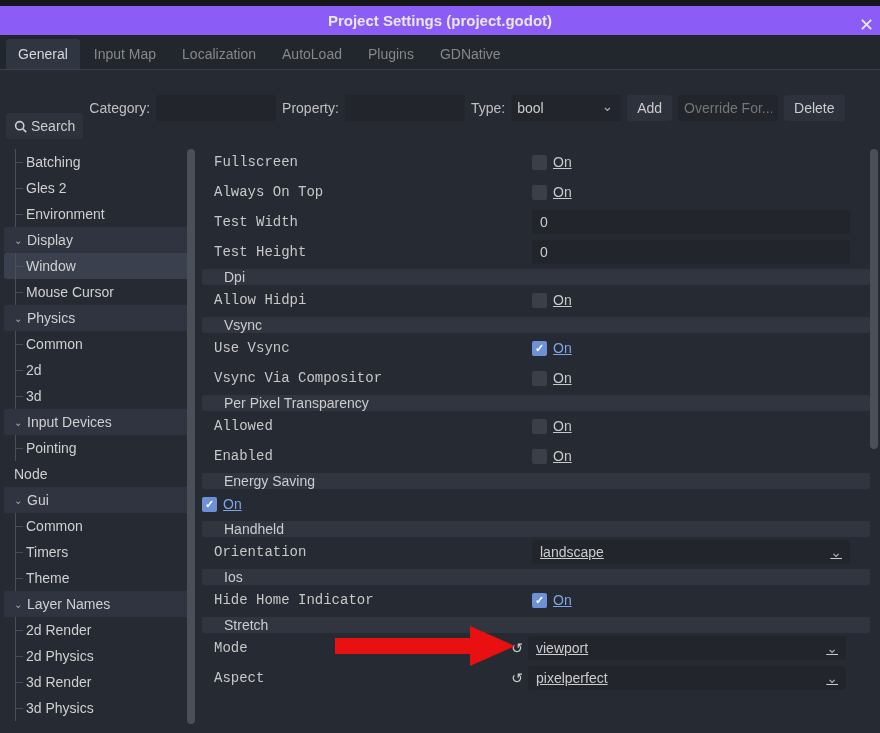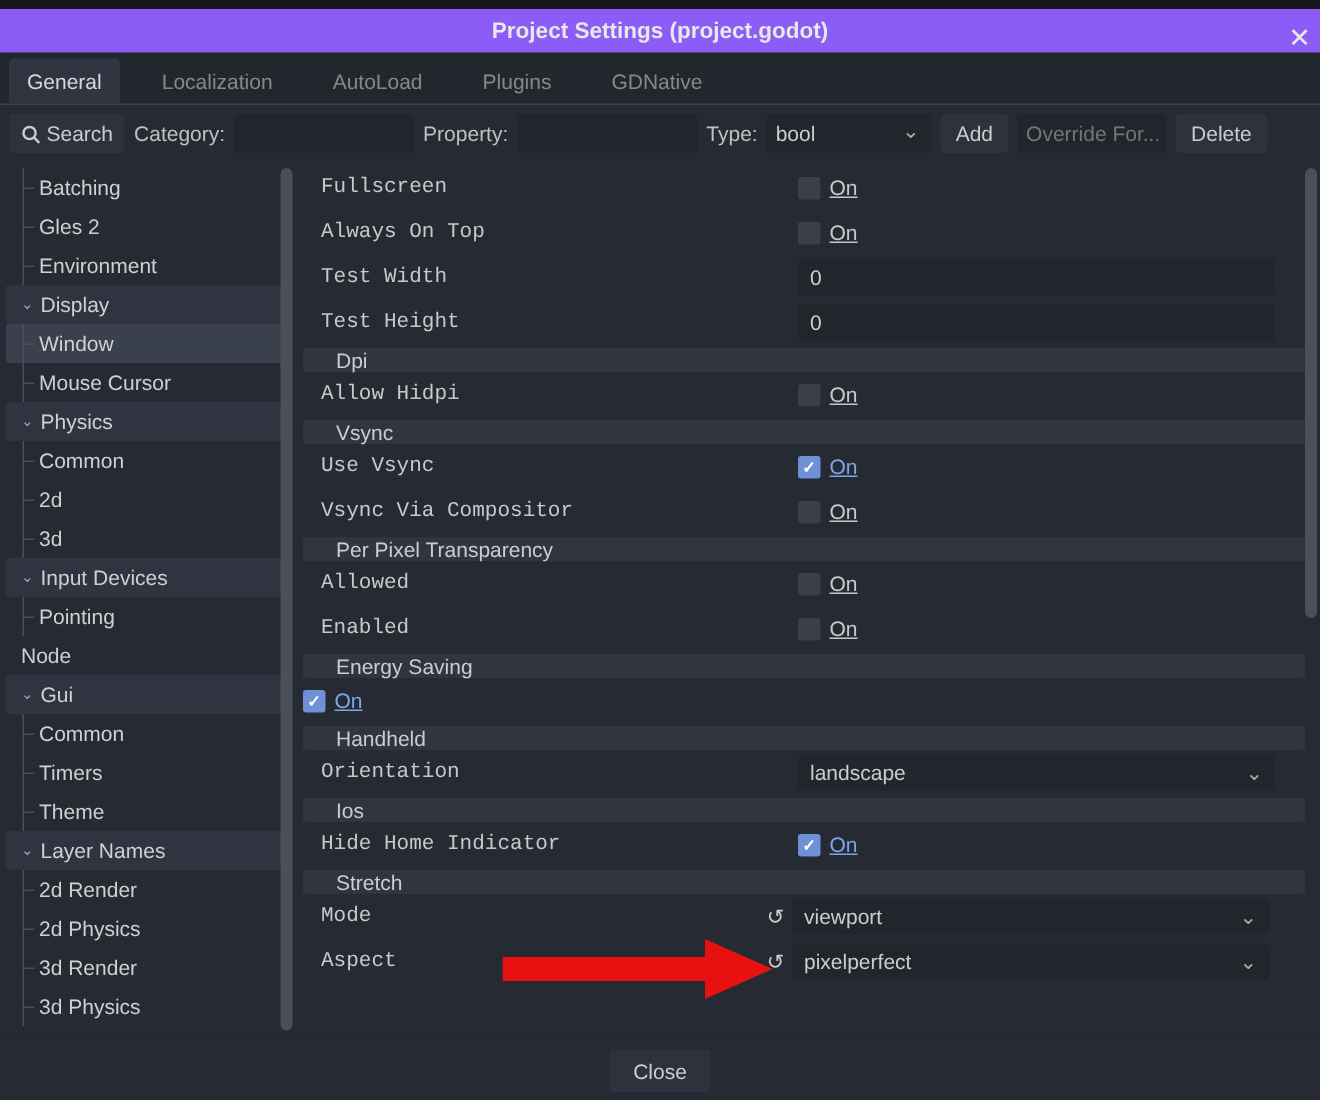--- a/index.html
+++ b/index.html
@@ -1,25 +1,25 @@
 <!DOCTYPE html>
 <html><head>
 <meta charset="utf-8">
 <style>
   * { box-sizing: border-box; margin: 0; padding: 0; font-family: Arial, sans-serif; }
   body { background: #1a1d23; color: #d0d0d0; font-size: 14px; width: 880px; height: 733px; overflow: hidden; }
   .titlebar { height: 35px; display: flex; align-items: center; justify-content: center; background: #8b5cf6; position: relative; border-top: 6px solid #14161a;}
   .titlebar-title { font-weight: bold; color: #e8e8e8; font-size: 15px; }
   .close-x { position: absolute; right: 6px; top: 8px; color: #e8e8e8; font-size: 18px; cursor: pointer; }
-  .tabs { display: flex; background: #22262d; padding: 4px 6px 0 6px; gap: 16px; border-bottom: 1px solid #3a3f48;}
+  .tabs { display: flex; background: #22262d; padding: 4px 6px 0 6px; gap: 2px; border-bottom: 1px solid #3a3f48;}
   .tab { padding: 7px 12px; color: #888; cursor: pointer; border-radius: 3px 3px 0 0; font-size: 14px;}
   .tab.active { background: #303542; color: #d8d8d8; }
   .toolbar { display: flex; align-items: center; padding: 6px; gap: 6px; background: #262a32;}
   .btn { background: #2d323c; border: none; color: #ccc; padding: 5px 10px; border-radius: 3px; cursor: pointer; font-size: 14px; display: inline-flex; align-items: center; gap: 4px;}
-  .btn.search-btn { padding: 5px 8px;}
+  .btn.search-btn { padding: 5px 8px; margin-top: 37px;}
   .label { color: #c0c0c0; font-size: 14px; white-space: nowrap;}
   .input { background: #22252c; border: none; color: #ccc; padding: 5px 6px; border-radius: 3px; font-size: 14px; }
   .input.cat { width: 120px; }
   .input.prop { width: 120px; }
   .select { background: #22252c; border: none; color: #ccc; padding: 5px 6px; border-radius: 3px; font-size: 14px; width: 110px; appearance: none; position: relative;}
   .select-wrap { position: relative; display:inline-block; }
   .select-wrap::after { content: "⌄"; position: absolute; right: 8px; top: 3px; color: #aaa; pointer-events:none; font-size: 14px;}
   .input.override { width: 100px; color: #666; }
   .body { display: flex; height: 583px; }
   .sidebar { width: 196px; background: #262a32; overflow-y: auto; padding: 4px 4px; position: relative;}
@@ -37,38 +37,39 @@
   .prop-row { display: flex; align-items: center; height: 26px; margin-bottom: 4px; }
   .prop-label { flex: 0 0 330px; padding-left: 12px; color: #c8c8c8; font-size: 14px; font-family: Liberation Mono, monospace;}
   .prop-section { background: #303540; height: 16px; display:flex; align-items:center; padding-left:22px; color:#ccc; margin: 2px 0; font-size:14px; border-radius:2px;}
   .prop-value { flex: 1; display:flex; align-items:center; gap:6px;}
   .checkbox { width: 15px; height: 15px; background: #3a3f48; border-radius: 2px; display:inline-flex; align-items:center; justify-content:center; cursor:pointer; flex-shrink:0;}
   .checkbox.checked { background: #6d90d6; }
   .checkbox.checked::after { content:"✓"; color:#fff; font-size:11px; font-weight:bold;}
   .check-label { color: #c8c8c8; font-size:14px;text-decoration:underline;}
   .check-label.on { color: #7ea5e8; }
   .numfield { background: #22252c; color:#ccc; border:none; padding:4px 8px; border-radius:3px; width: 318px; font-size:14px;}
-  .dropdown { background: #22252c; color:#ccc; border:none; padding:4px 8px; border-radius:3px; width: 318px; font-size:14px; position:relative; display:flex; justify-content:space-between; align-items:center; cursor:pointer;}
+  .dropdown { background: #22252c; color:#ccc; border:none; padding:4px 8px; border-radius:3px; width: 318px; font-size:14px; position:relative; display:flex; justify-content:space-between; align-items:center; cursor:pointer;text-decoration:underline;}
   .dropdown::after { content:"⌄"; color:#aaa; font-size:14px;}
   .revert { width:18px; height:18px; cursor:pointer; color:#ccc; display:inline-flex; align-items:center; justify-content:center; margin-right:2px;}
   .footer { display:flex; justify-content:center; align-items:center; height: 45px; background:#262a32;}
   .close-btn { background:#2d323c; border:none; color:#ccc; padding:6px 16px; border-radius:3px; cursor:pointer; font-size:14px;}
   .arrow-annot { position:absolute; left:335px; top:626px; pointer-events:none;}
   .search-icon-svg { width:13px; height:13px; }
 </style>
 </head>
 <body>
 
 <div class="titlebar">
   <span class="titlebar-title">Project Settings (project.godot)</span>
   <span class="close-x">✕</span>
 </div>
 
 <div class="tabs" id="tabs">
     <div class="tab active">General</div>
+    <div class="tab">Input Map</div>
     <div class="tab">Localization</div>
     <div class="tab">AutoLoad</div>
     <div class="tab">Plugins</div>
     <div class="tab">GDNative</div>
   </div>
 
 <div class="toolbar">
   <button class="btn search-btn">
     <svg class="search-icon-svg" viewBox="0 0 16 16" fill="none" stroke="#ccc" stroke-width="2">
         <circle cx="7" cy="7" r="5"></circle>

